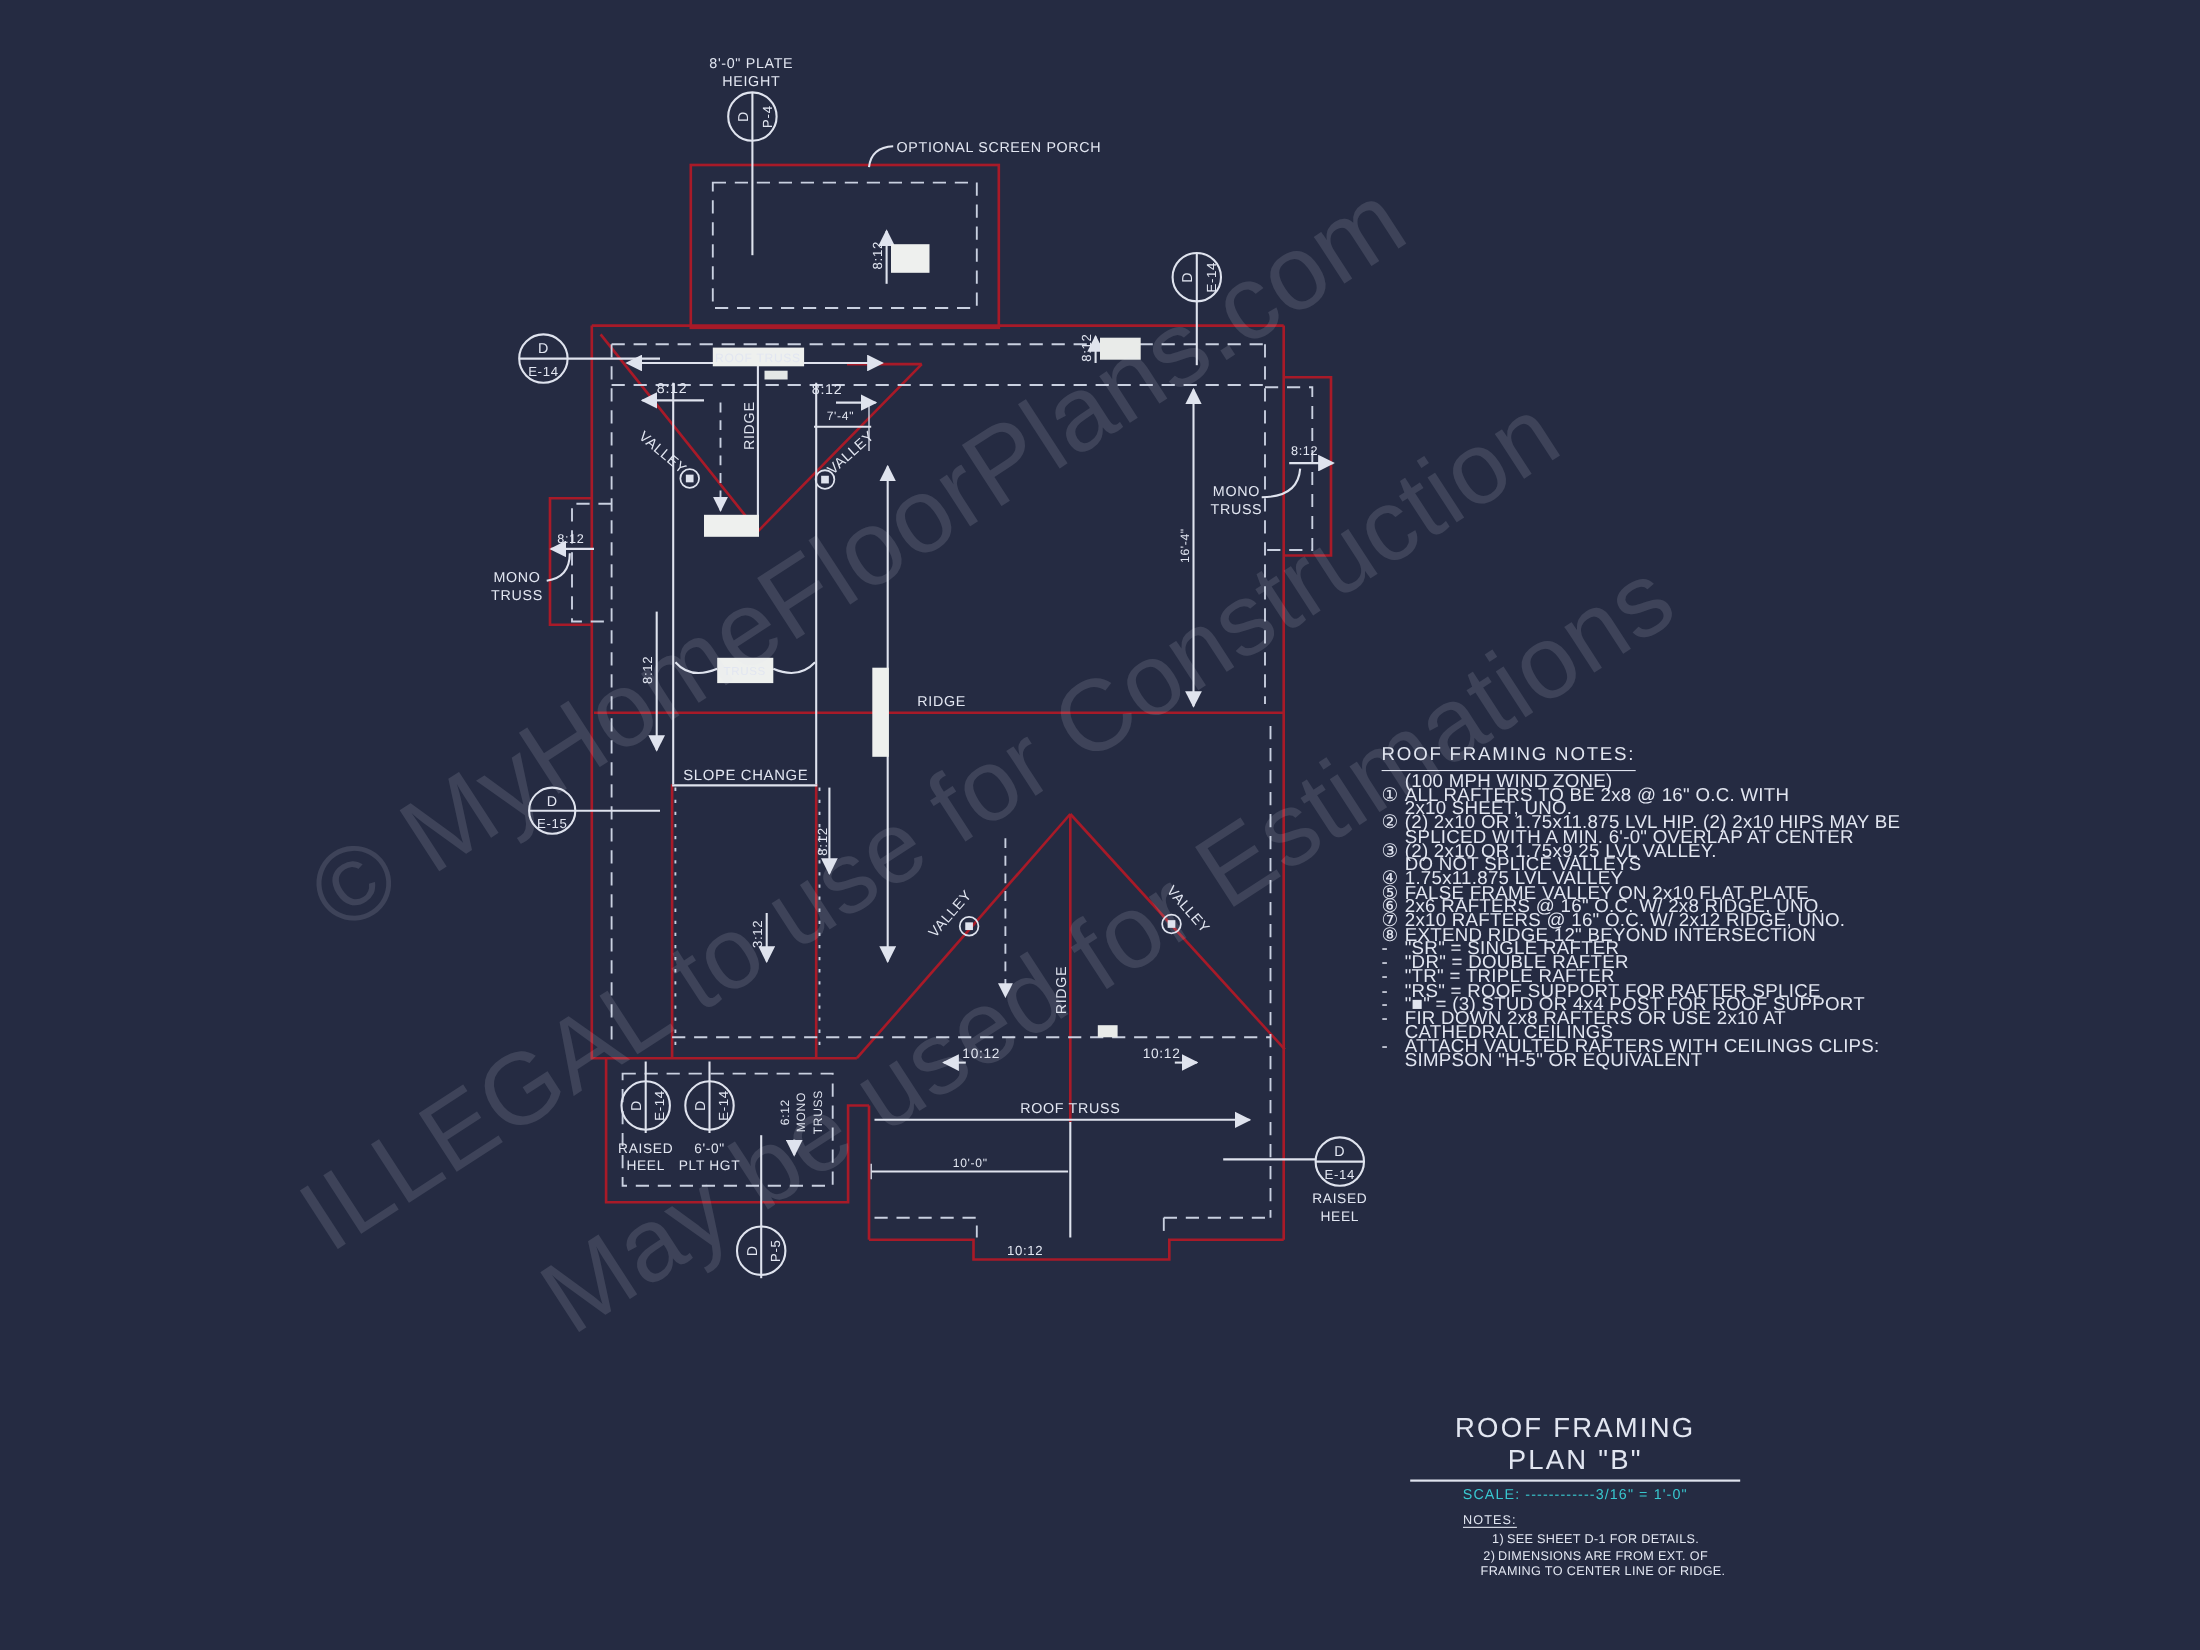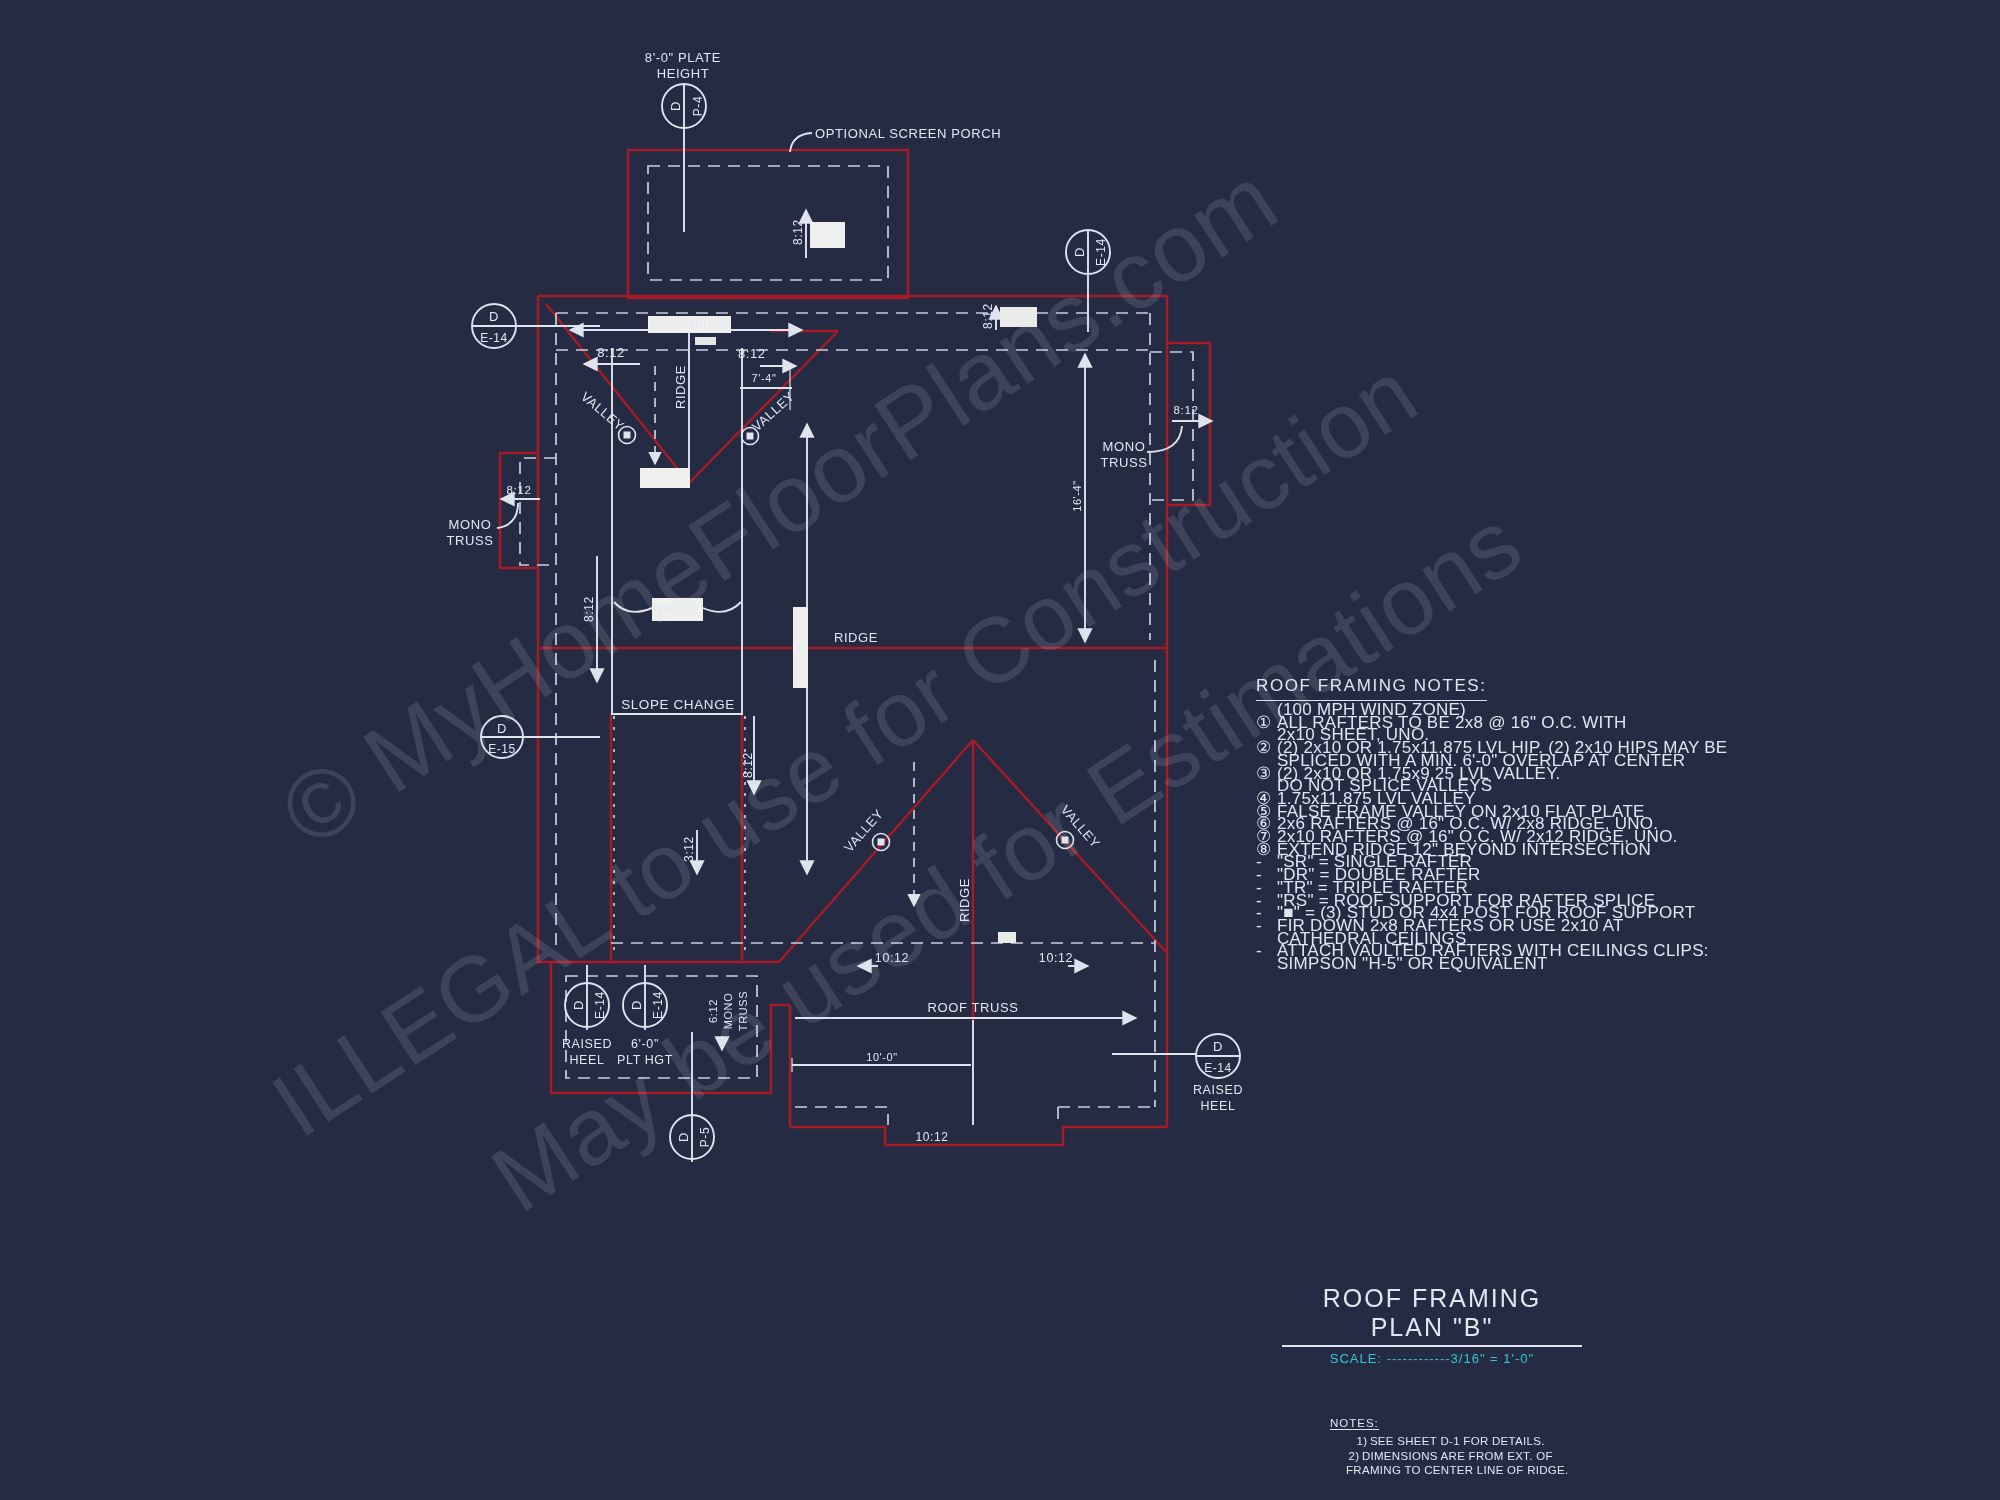--- a/index.html
+++ b/index.html
@@ -33,21 +33,21 @@
   .title-block{
     position:absolute;left:1282px;top:1284px;width:300px;text-align:center;
   }
   .plan-title{
     font-size:25px;letter-spacing:2px;
     border-bottom:2px solid #dfe3ee;
     display:inline-block;padding:0 4px 3px 4px;
   }
   .plan-scale{font-size:13px;letter-spacing:1px;color:#38c7cf;margin-top:4px;}
   
-  .footnotes{position:absolute;left:1330px;top:1372px;margin-top:41px;}
+  .footnotes{position:absolute;left:1330px;top:1372px;}
   .fn-title{
     font-size:11.5px;letter-spacing:1px;
     border-bottom:1.2px solid #dfe3ee;
     display:inline-block;margin-bottom:4px;
   }
   .frow{font-size:11.5px;line-height:14.6px;letter-spacing:.3px;white-space:nowrap;text-align:center;}
   .frow .fb{display:inline-block;width:16px;}
 </style>
 </head>
 <body>

